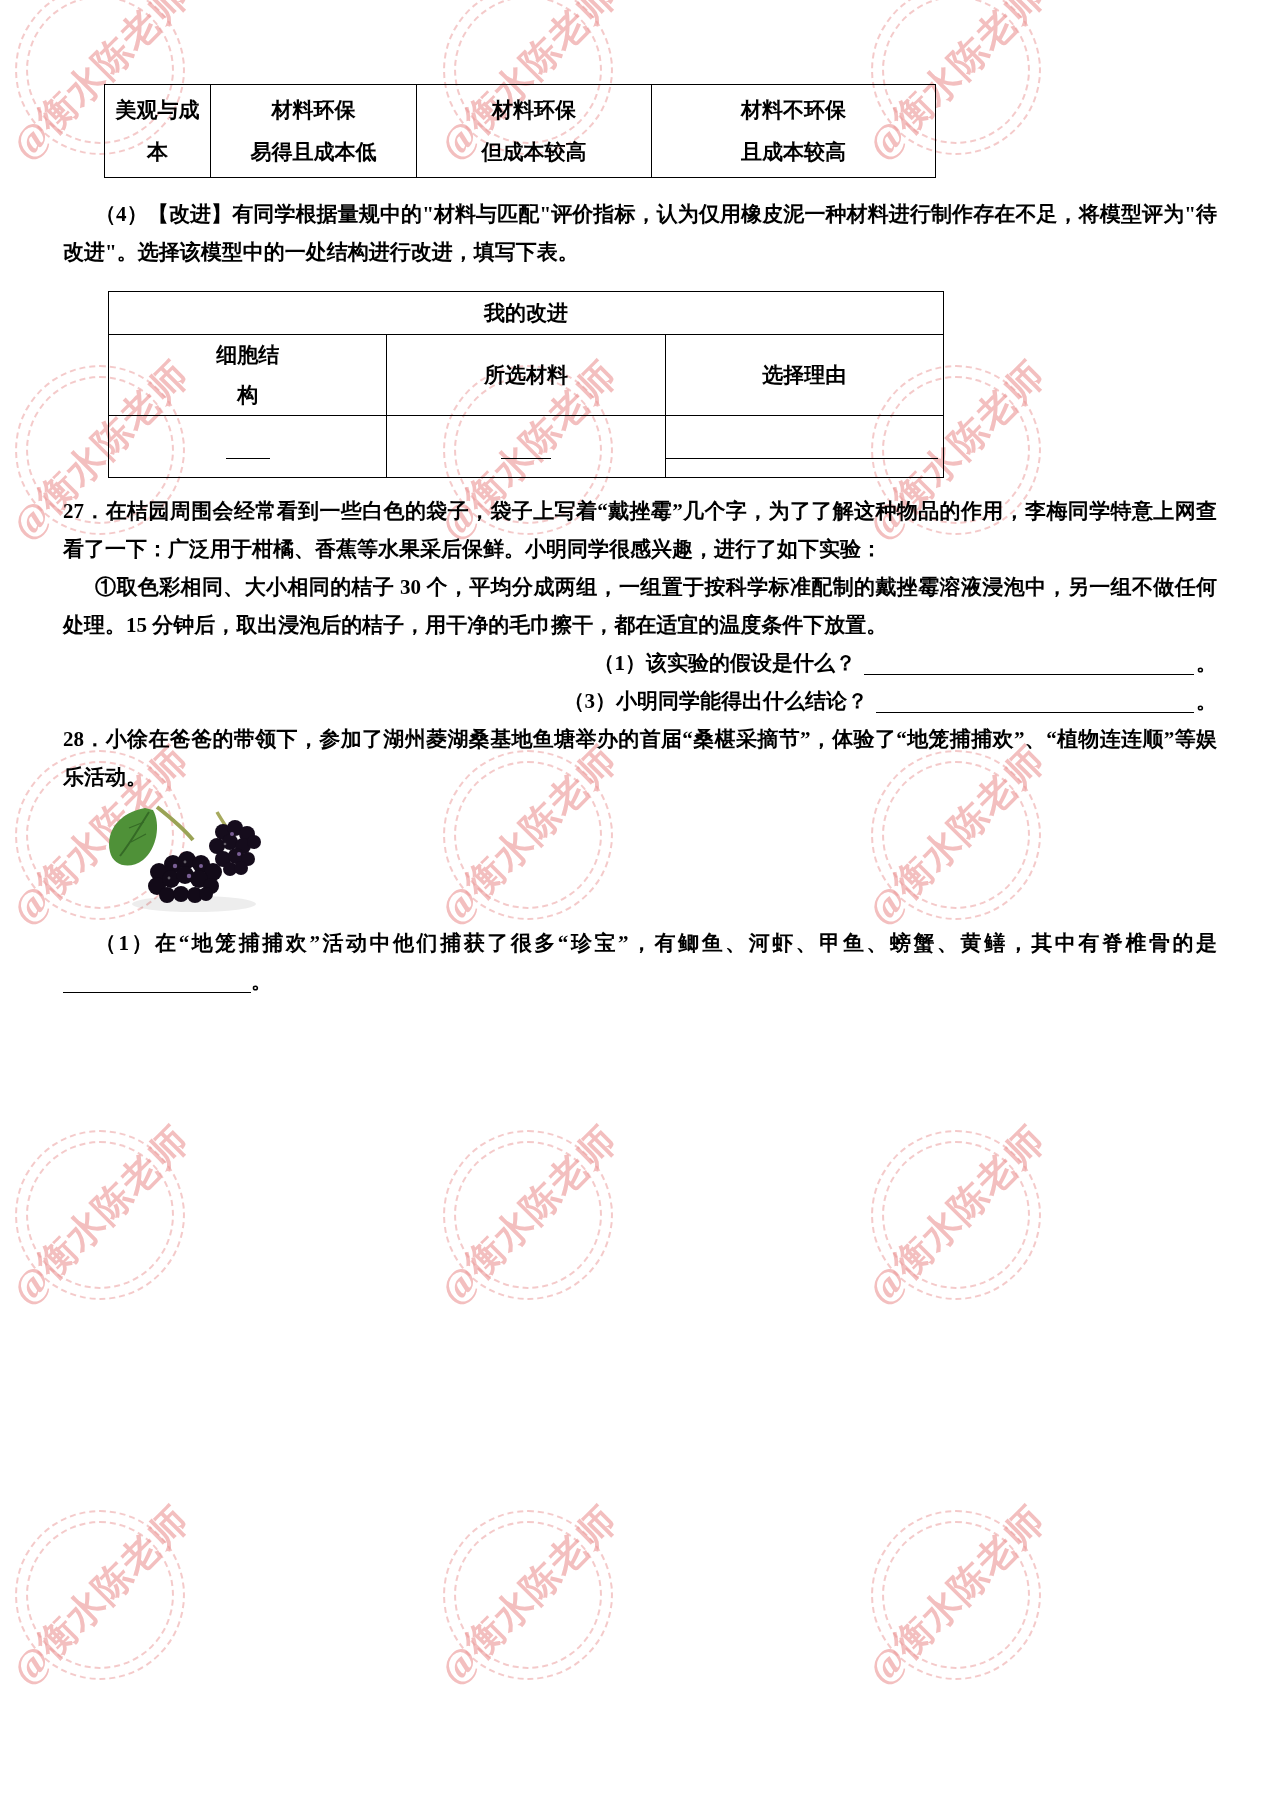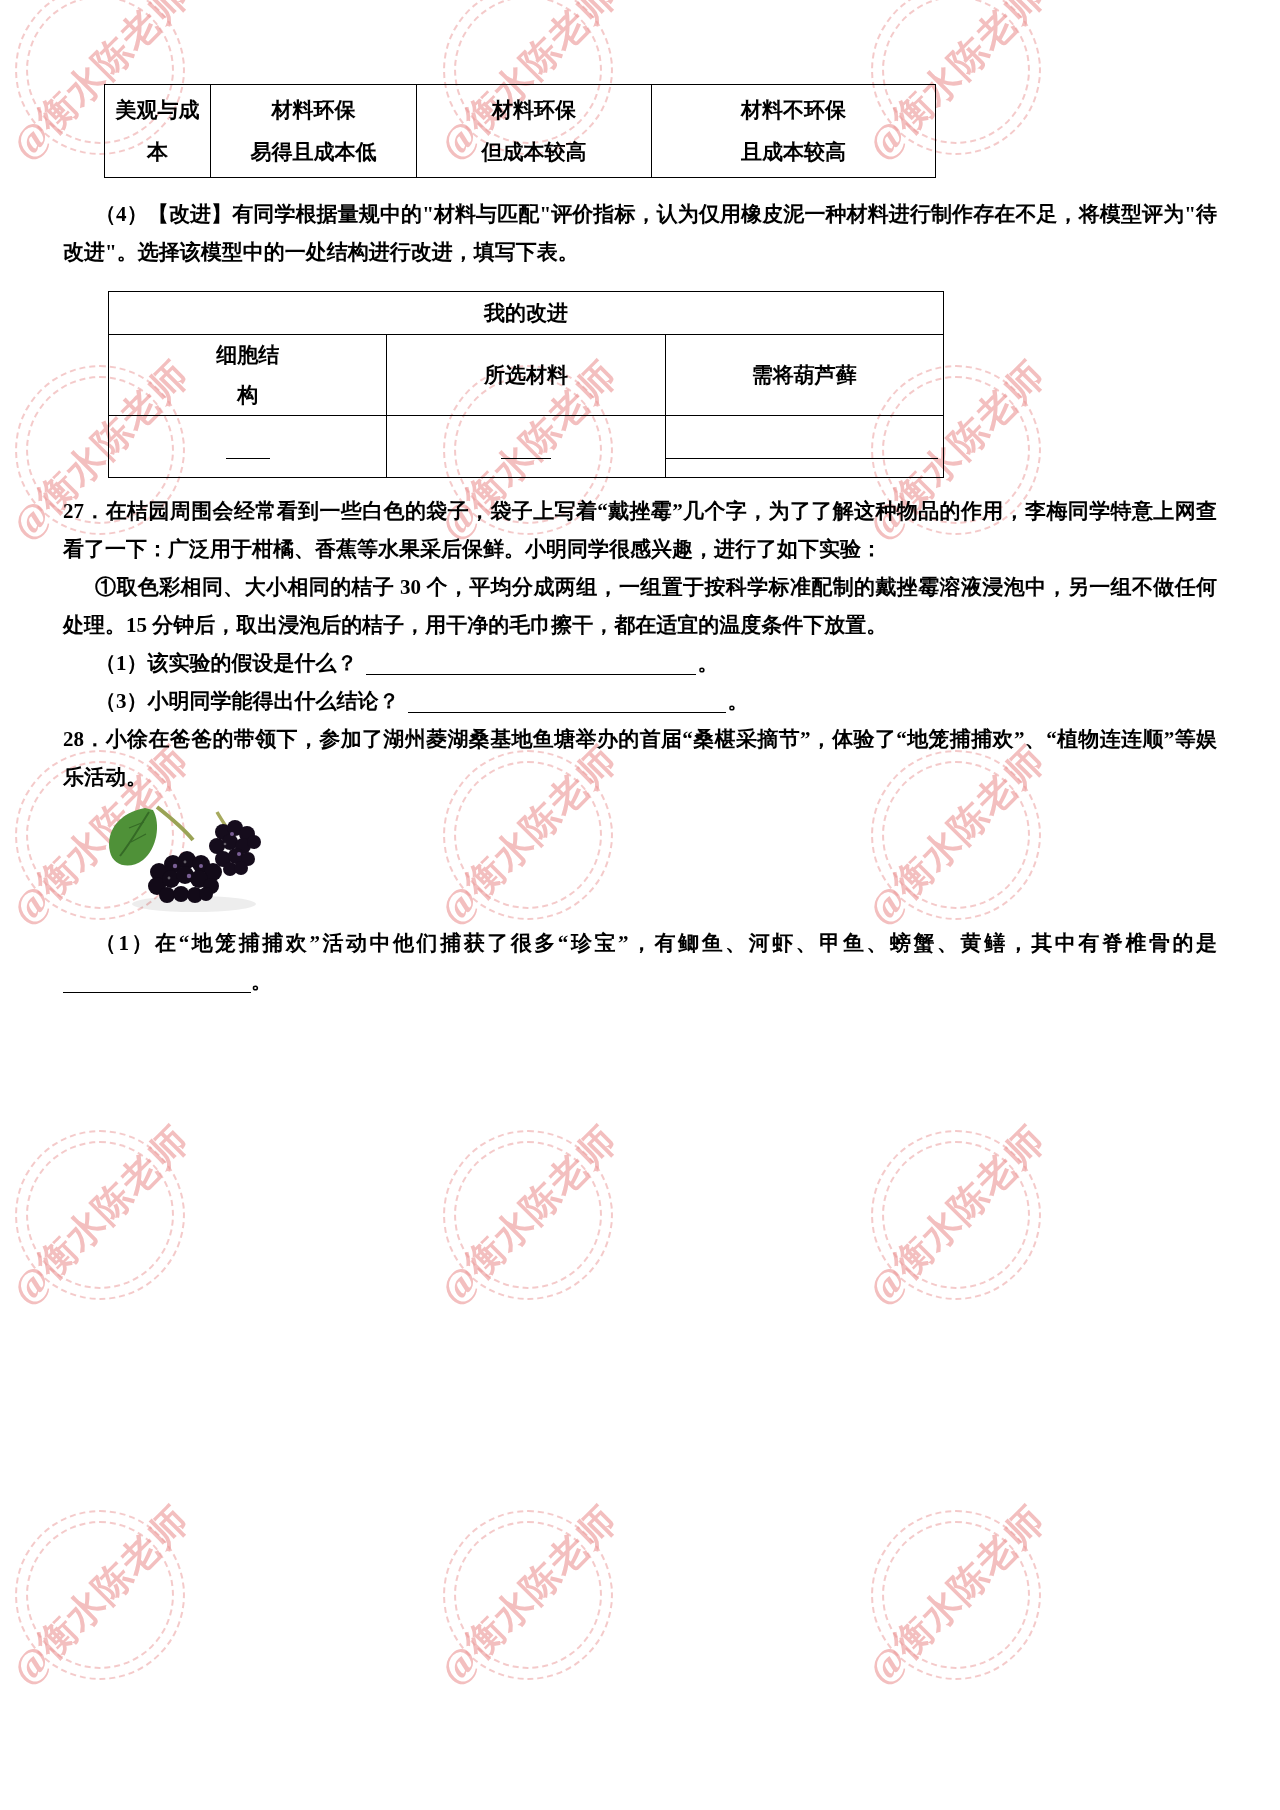--- a/index.html
+++ b/index.html
@@ -21,21 +21,21 @@
     position:absolute; inset:0; display:flex; align-items:center; justify-content:center;
     transform:rotate(-45deg); white-space:nowrap;
     font-size:38px; font-weight:700; letter-spacing:1px;
     color:rgba(235,148,148,0.60);
   }
 
   
   .content { position:relative; z-index:1; padding:84px 63px 0 63px; font-size:21px; line-height:38px;font-weight:bold; }
   .para { text-align:justify; }
   .indent { text-indent:32px; }
-  .sub { padding-left:32px; }
+  .sub { padding-left:32px;text-align:right; }
 
   table { border-collapse:collapse; }
   td { border:1px solid #000; text-align:center; vertical-align:middle; font-size:21px; }
   .pre { white-space:pre-line; }
 
   .top-table { margin-left:41px; width:832px; table-layout:fixed; }
   .top-table td { height:93px; line-height:42px; }
 
   .improve-table { margin-top:20px; margin-left:45px; width:836px; table-layout:fixed; }
   .it-title { height:43px; }
@@ -175,21 +175,21 @@
 
     <table class="improve-table">
       <tbody>
           <tr>
         <td colspan="3" class="it-title">我的改进</td>
       </tr>
       <tr class="it-head">
         <td class="pre" style="width:95px">细胞结
 构</td>
         <td style="width:125px">所选材料</td>
-        <td>需将葫芦藓</td>
+        <td>选择理由</td>
       </tr>
       <tr class="it-blank-row">
         <td><span class="blank" style="width:44px"></span></td>
         <td><span class="blank" style="width:50px"></span></td>
         <td class="blank-right"><span class="blank" style="width:272px"></span></td>
       </tr>
     </tbody>
       </table>
 
     <div>

